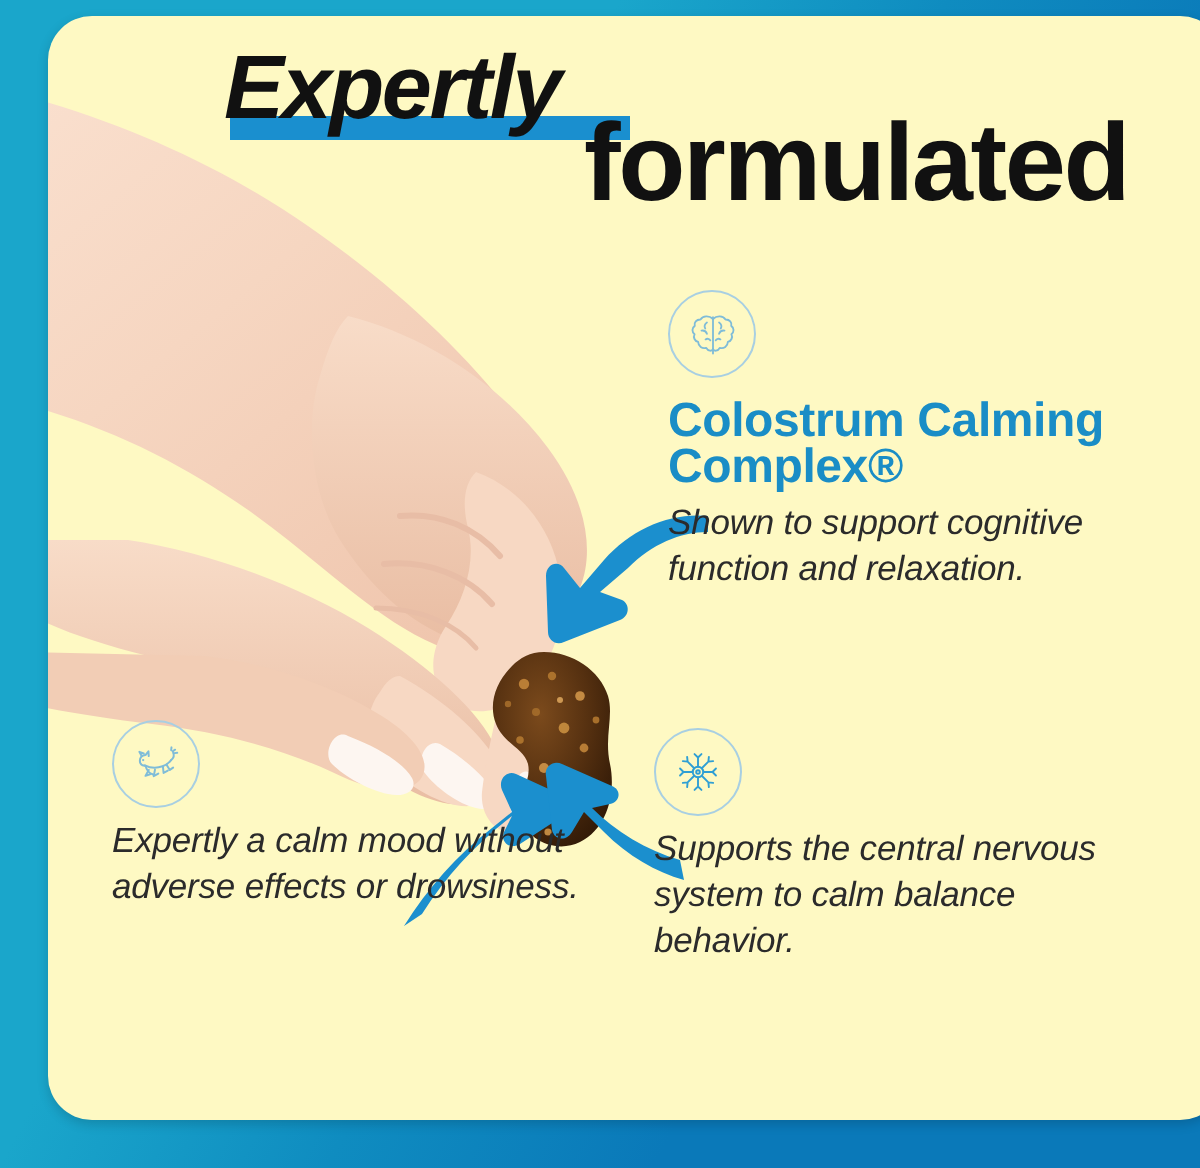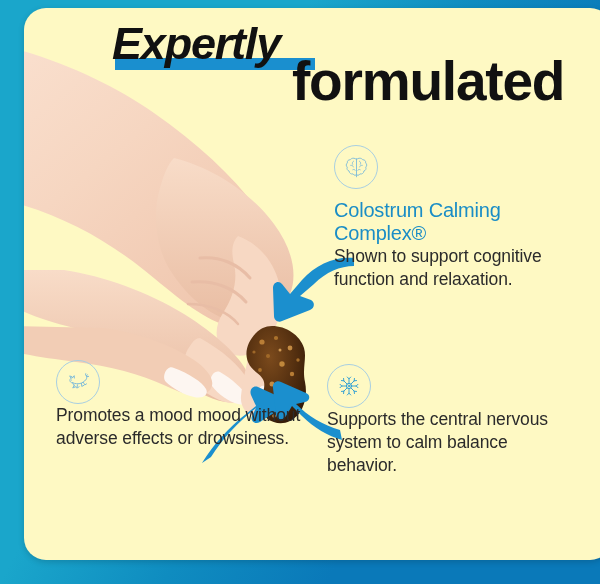--- a/index.html
+++ b/index.html
@@ -86,32 +86,34 @@
     width: 44px; height: 44px;
     border: 1.6px solid #a8cfe2;
     border-radius: 50%;
     display: flex;
     align-items: center;
     justify-content: center;
     box-sizing: border-box;
   }
   .info-title {
     margin-top: 10px;
-    font-size: 20px;
-    font-weight: 400;
+    font-size: 24px;
+    font-weight: 700;
     color: #1a8dc6;
     line-height: 23px;
     letter-spacing: -0.2px;
   }
   .info-body {
+    margin-top: 5px;
     font-size: 17.5px;
     font-weight: 400;
     color: #2b2b2b;
     line-height: 23px;
     letter-spacing: -0.1px;
+    font-style: italic;
   }
 
   #block-colostrum { left: 310px; top: 137px; width: 230px; }
   #block-theanine  { left: 32px;  top: 352px; width: 250px; }
   #block-thiamine  { left: 303px; top: 356px; width: 240px; }
 </style>
 </head>
 <body>
 
 <div id="infographic">
@@ -293,21 +295,21 @@
             <path d="M12.6,20.6 L10.6,24.2 L13.4,23.2"></path>
             <path d="M16.4,20.4 L15.6,24.4 L18.4,22.8"></path>
             <path d="M21.2,18.6 L21.6,22.4 L24.2,21"></path>
             <path d="M23.4,17.4 L25.4,20.6 L27.4,19.2"></path>
 
             <path d="M26.2,14.6 C27.6,13.4 28.2,11.6 27.4,10"></path>
             <path d="M27.1,9.3 L28.6,8.3 M28.2,10.4 L29.9,10.2 M26.2,8.6 L26.4,6.9"></path>
           </g>
         </svg>
       </div>
-      <div class="info-body">Promotes a mood mood without adverse effects or drowsiness.</div>
+      <div class="info-body">Expertly a calm mood without adverse effects or drowsiness.</div>
     </div>
 
     <div class="info-block" id="block-thiamine">
       <div class="icon-circle">
         <svg width="28" height="28" viewBox="0 0 34 34">
           <g fill="none" stroke="#2f9fd4" stroke-width="1.15" stroke-linecap="round" stroke-linejoin="round">
             <circle cx="17" cy="17" r="3.2"></circle>
             <circle cx="17" cy="17" r="1.1"></circle>
 
             <path d="M17,13.8 L17,8.2 M17,8.2 L14.9,6.1 M17,8.2 L19.1,6.1"></path>

